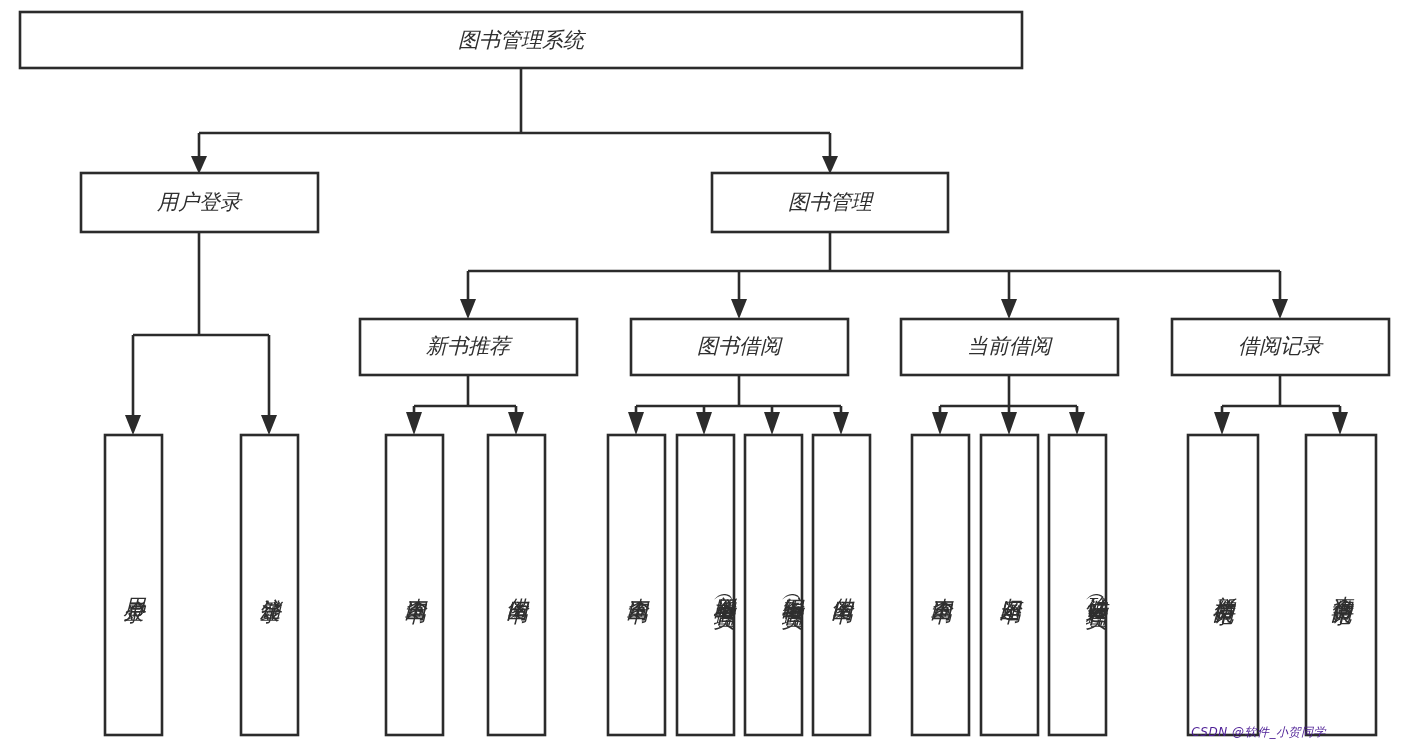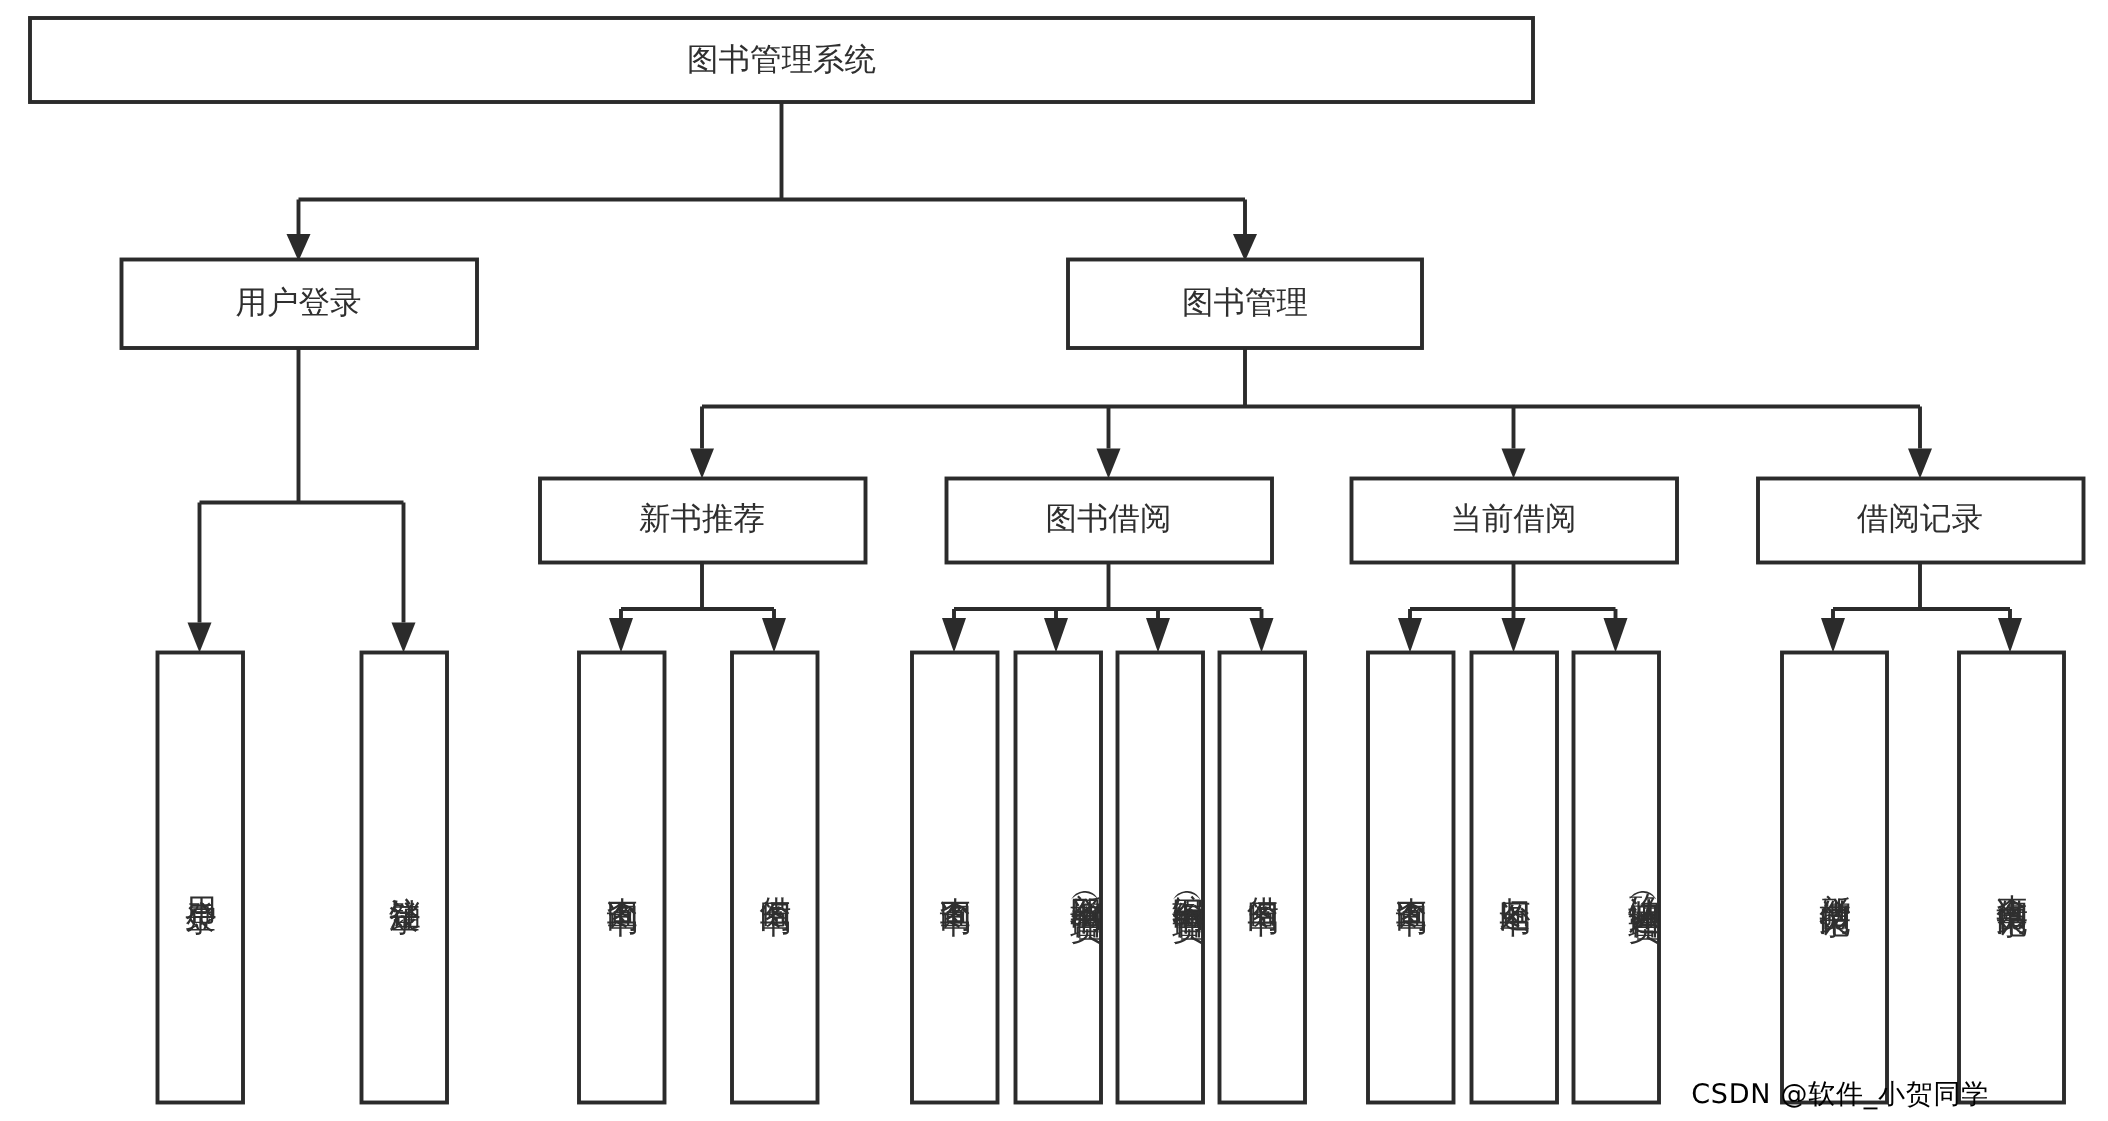--- a/index.html
+++ b/index.html
@@ -11,20 +11,21 @@
     width: 1405px;
     height: 747px;
     font-family: "DejaVu Sans", "Liberation Sans", sans-serif;
     overflow: hidden;
   }
   #diagram-root {
     position: relative;
     width: 1334px;
     height: 747px;
     background: #ffffff;
+    font-style: italic;
   }
   svg.tree-canvas {
     position: absolute;
     left: 0;
     top: 0;
     width: 1405px;
     height: 747px;
     display: block;
   }
   .node-box {
@@ -61,22 +62,22 @@
     white-space: nowrap;
     text-align: center;
     pointer-events: none;
     user-select: none;
   }
   .watermark {
     position: absolute;
     right: 8px;
     bottom: 6px;
     font-family: "DejaVu Sans", "Liberation Sans", sans-serif;
-    font-size: 18px;
-    color: #000000;
+    font-size: 12px;
+    color: #4c1d95;
     letter-spacing: 0.5px;
     white-space: nowrap;
   }
 </style>
 </head>
 <body>
 
 <div id="diagram-root">
 
   <svg class="tree-canvas" viewBox="0 0 1405 747" xmlns="http://www.w3.org/2000/svg">

